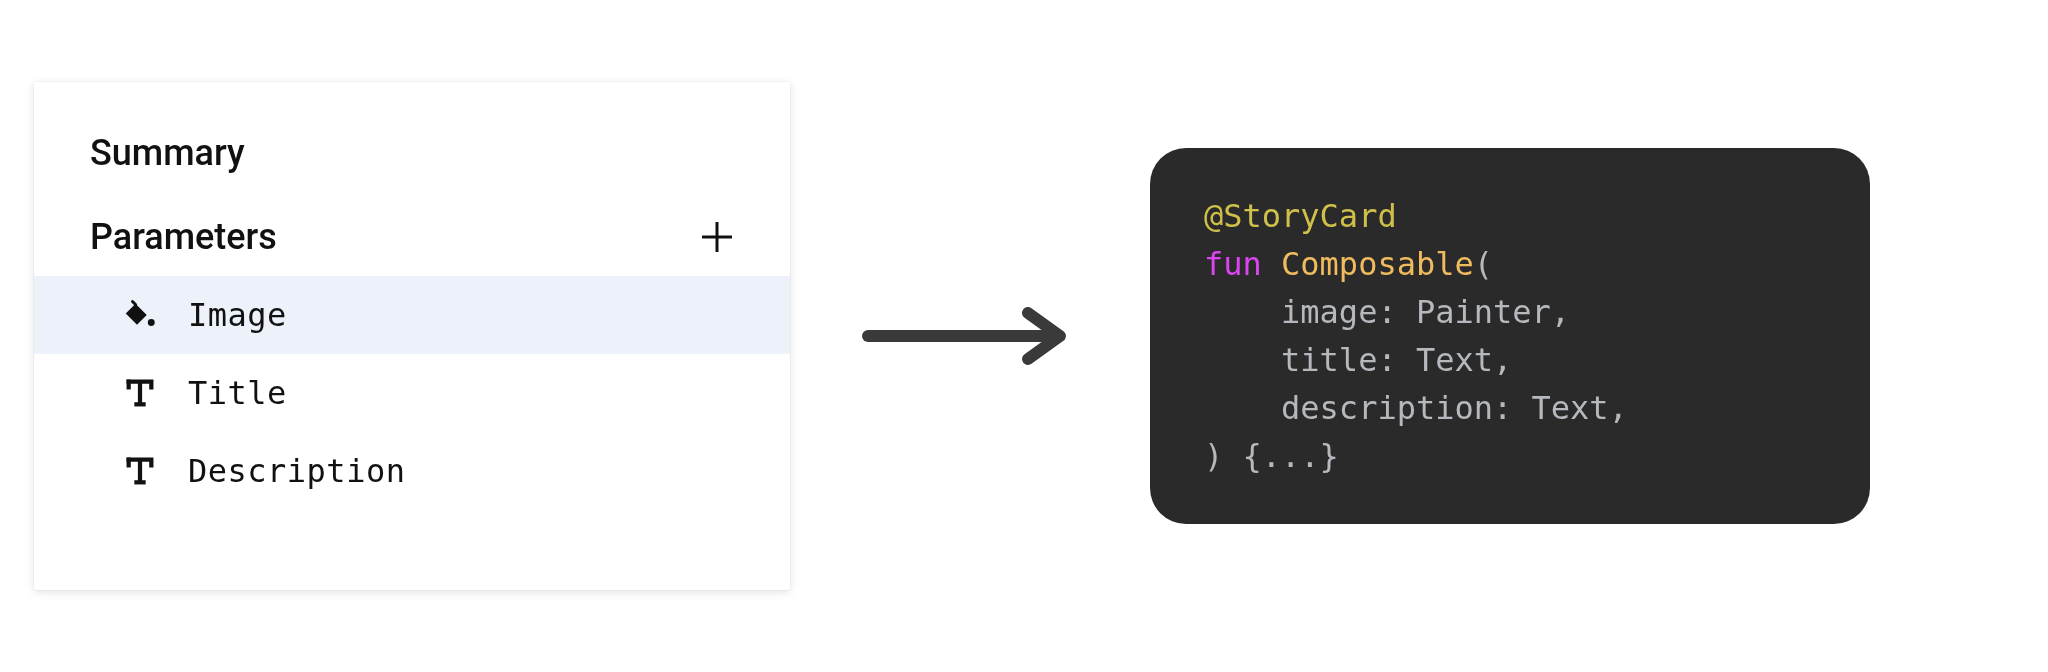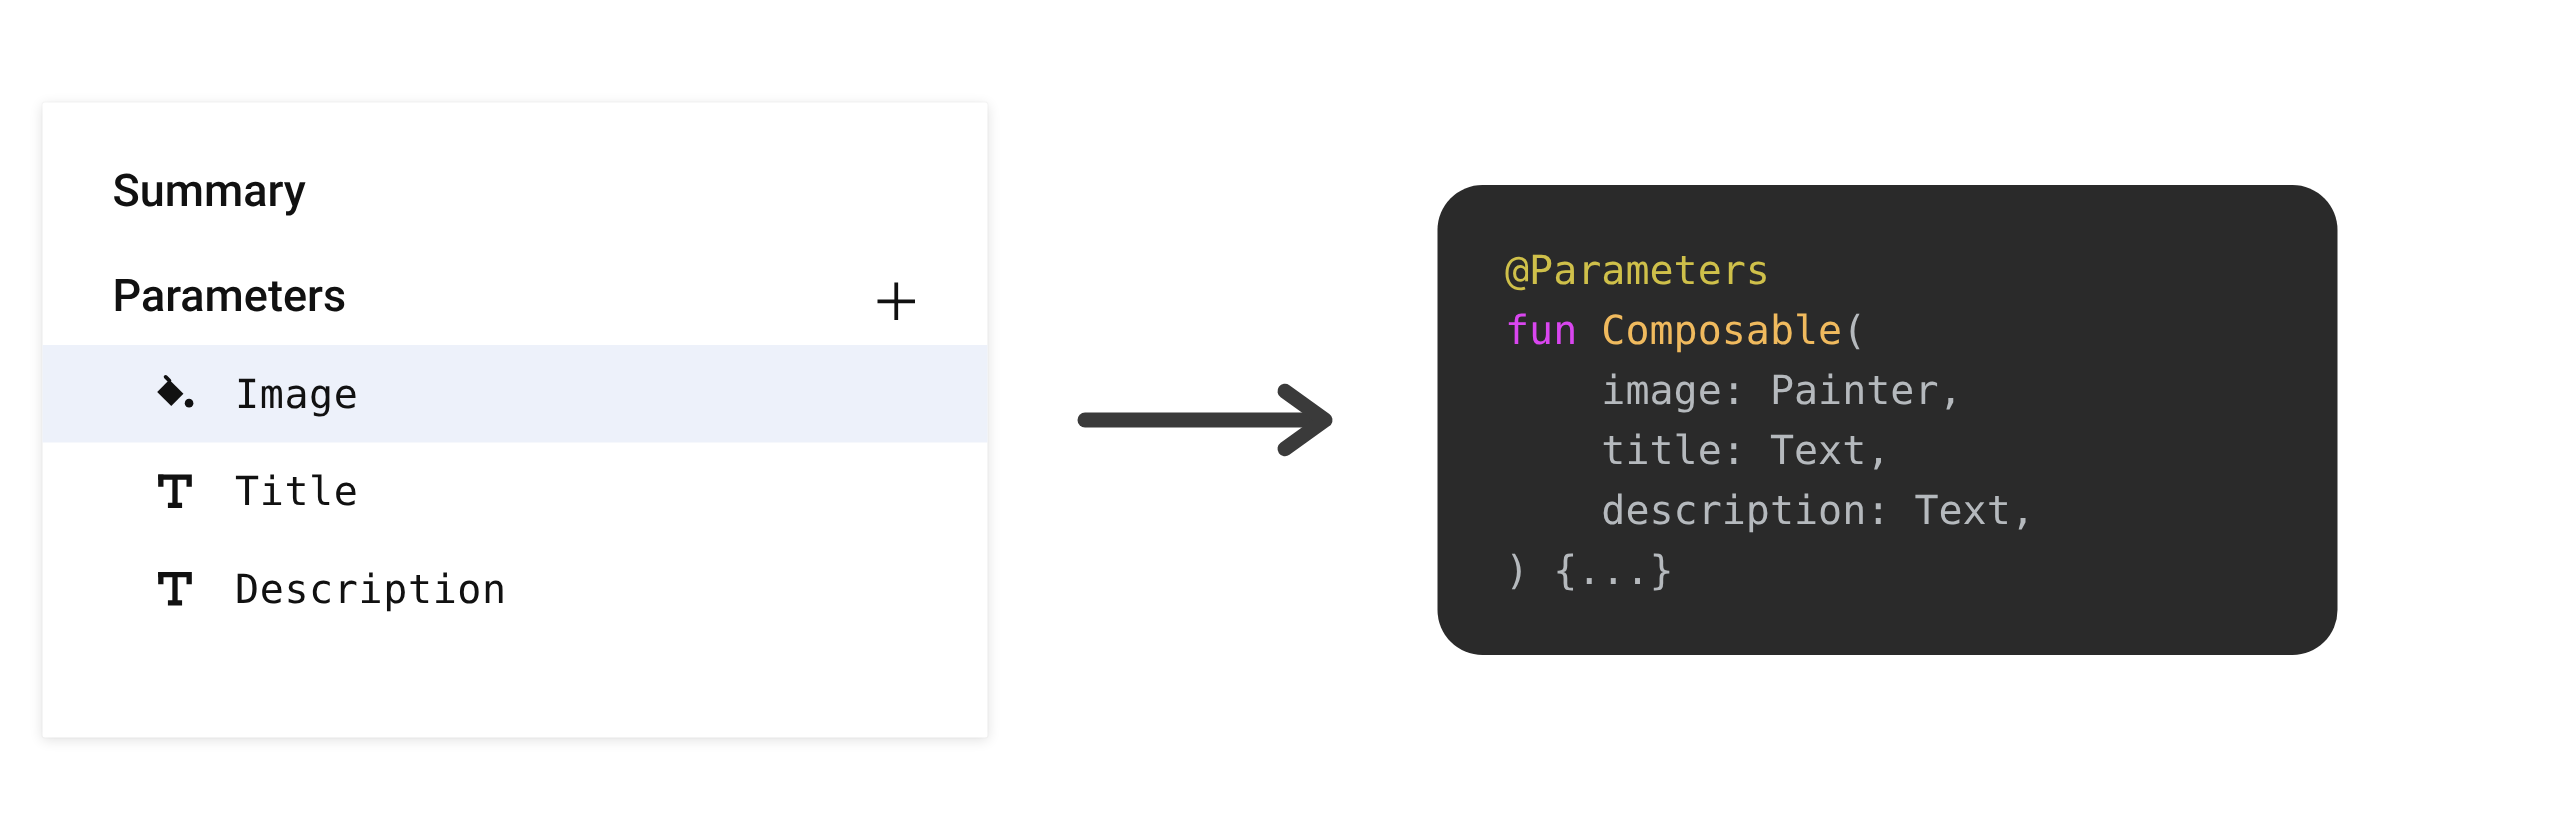--- a/index.html
+++ b/index.html
@@ -27,21 +27,21 @@
     }
     .panel-heading {
       font-size: 36px;
       font-weight: 500;
       color: #111;
       padding: 0 56px;
       margin-bottom: 42px;
     }
     .param-header {
       display: flex;
-      align-items: flex-end;
+      align-items: center;
       justify-content: space-between;
       padding: 0 56px;
       margin-bottom: 18px;
     }
     .param-title {
       font-size: 36px;
       font-weight: 500;
       color: #111;
     }
     .plus-icon svg { display: block; }
@@ -137,21 +137,21 @@
   </div>
 
   <div class="arrow">
     <svg width="220" height="70" viewBox="0 0 220 70">
       <line x1="8" y1="35" x2="190" y2="35" stroke="#3a3a3a" stroke-width="12" stroke-linecap="round"></line>
       <polyline points="168,12 200,35 168,58" fill="none" stroke="#3a3a3a" stroke-width="12" stroke-linecap="round" stroke-linejoin="round"></polyline>
     </svg>
   </div>
 
   <div class="code-card">
-    <pre><span class="tok-annotation">@Parameters</span>
+    <pre><span class="tok-annotation">@StoryCard</span>
 <span class="tok-keyword">fun</span> <span class="tok-funcname">Composable</span><span class="tok-default">(</span>
 <span class="tok-default">    <span>image</span>: <span>Painter</span>,</span>
 <span class="tok-default">    <span>title</span>: <span>Text</span>,</span>
 <span class="tok-default">    <span>description</span>: <span>Text</span>,</span>
 <span class="tok-default">) {...}</span></pre>
   </div>
 
 </div>
 
 </body></html>

